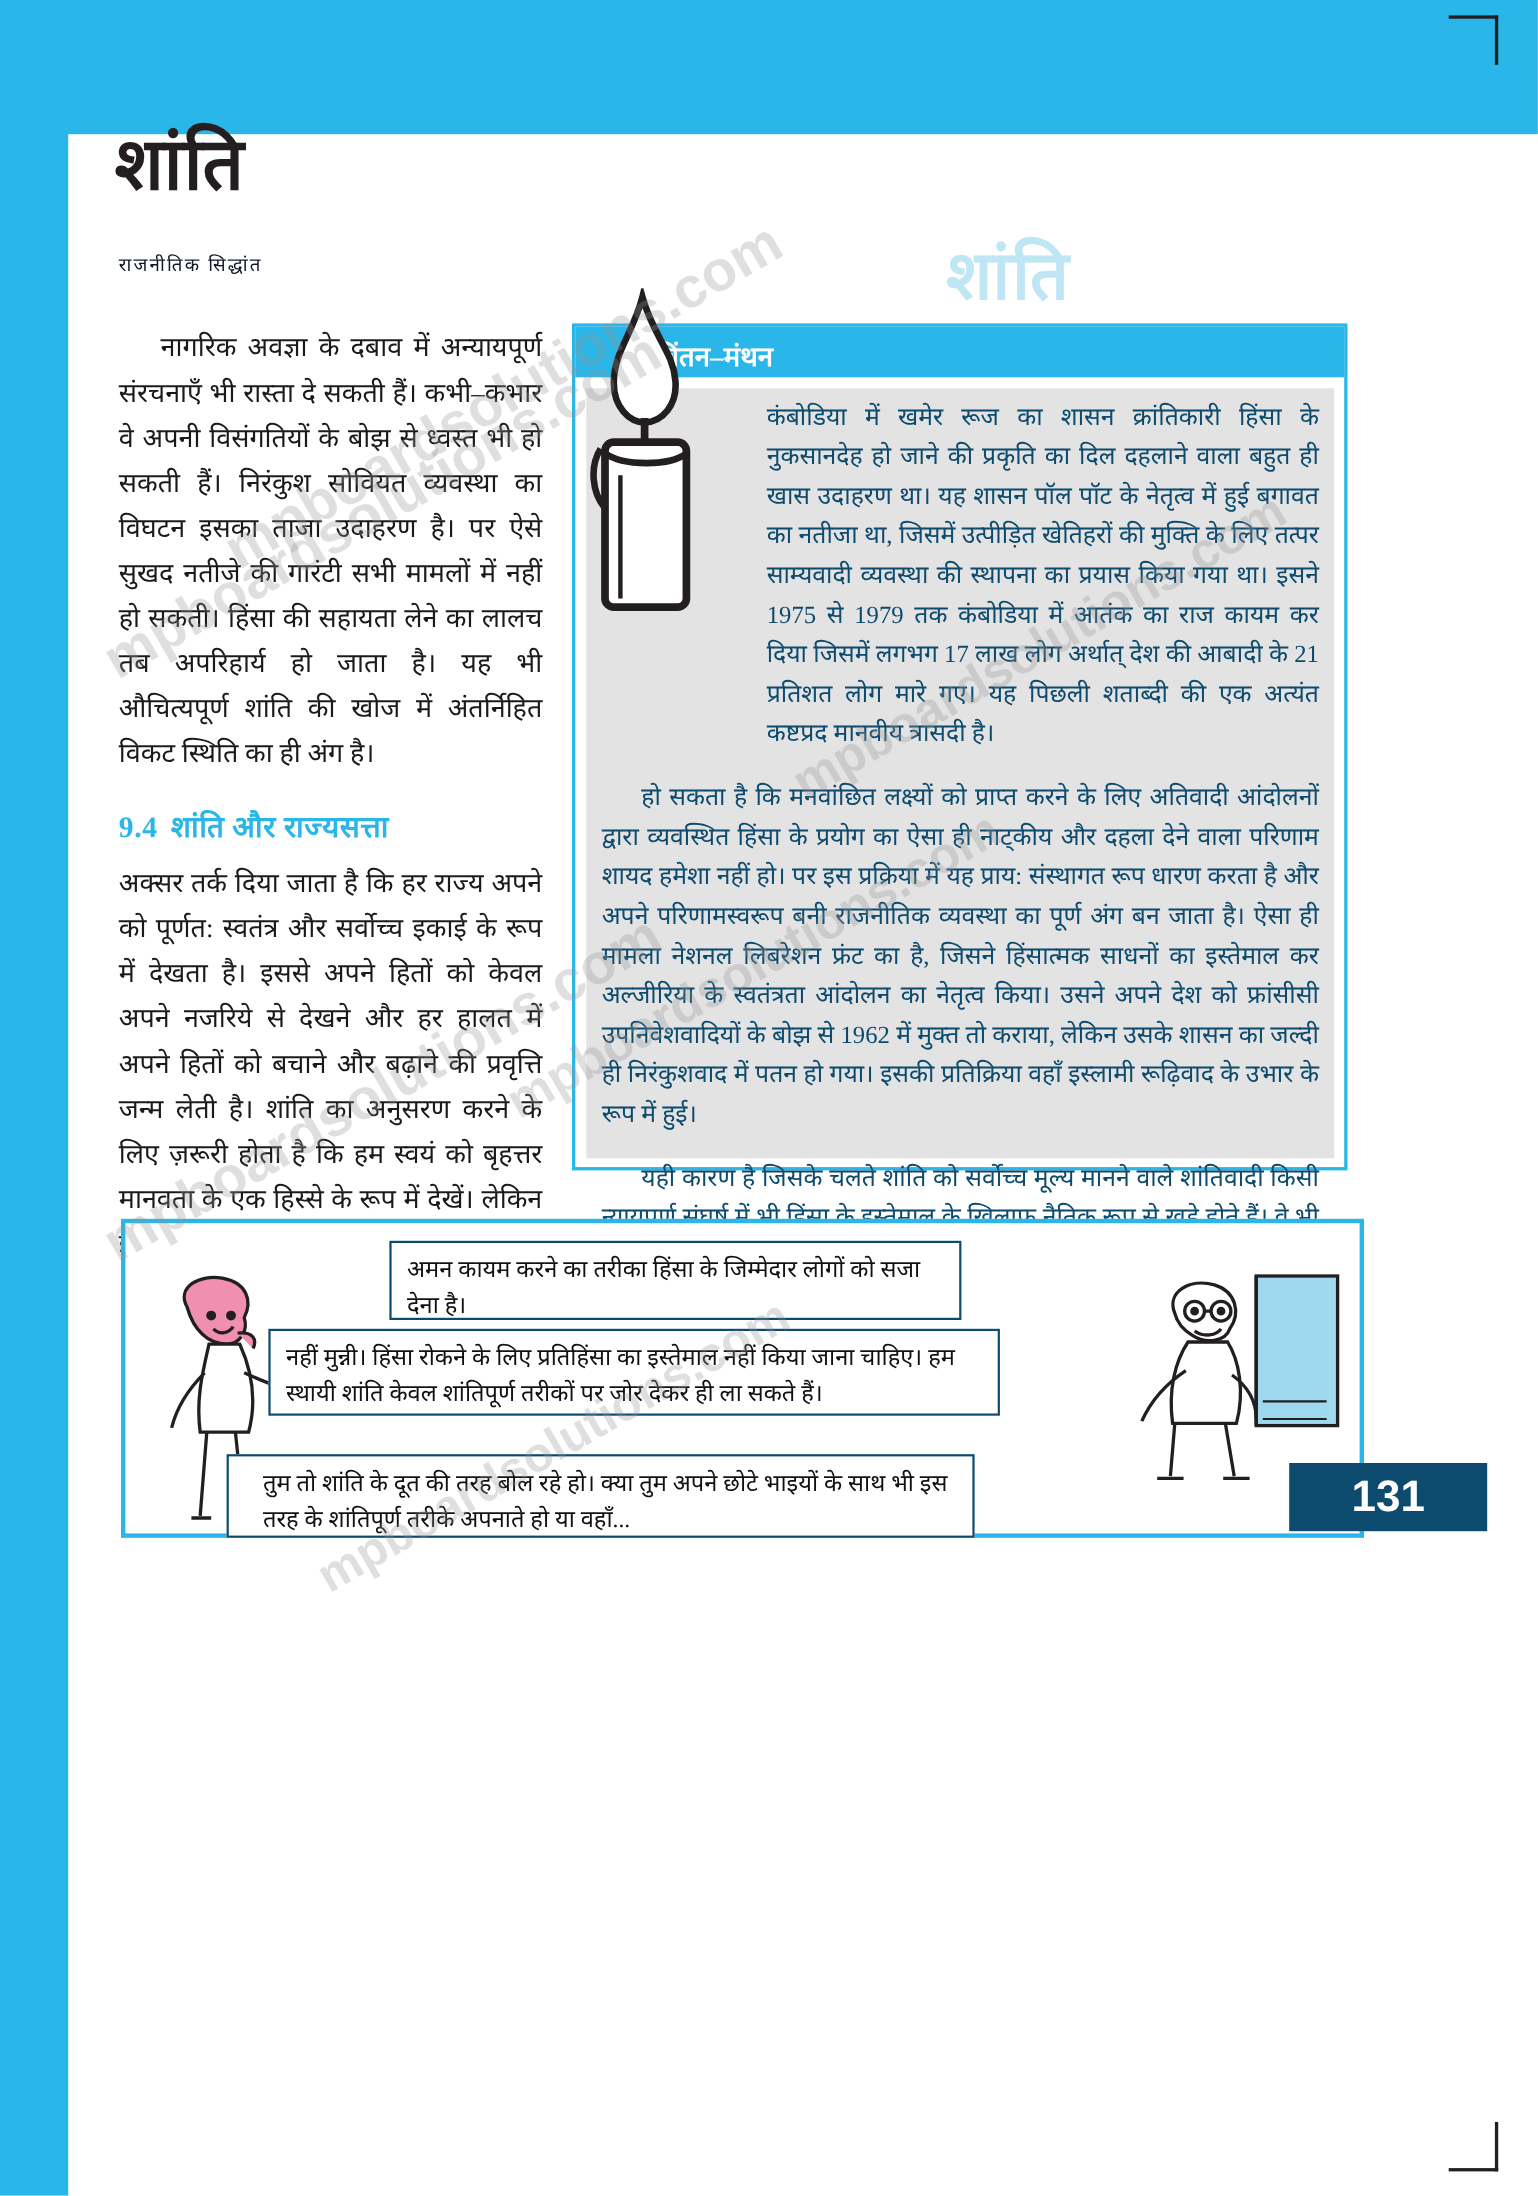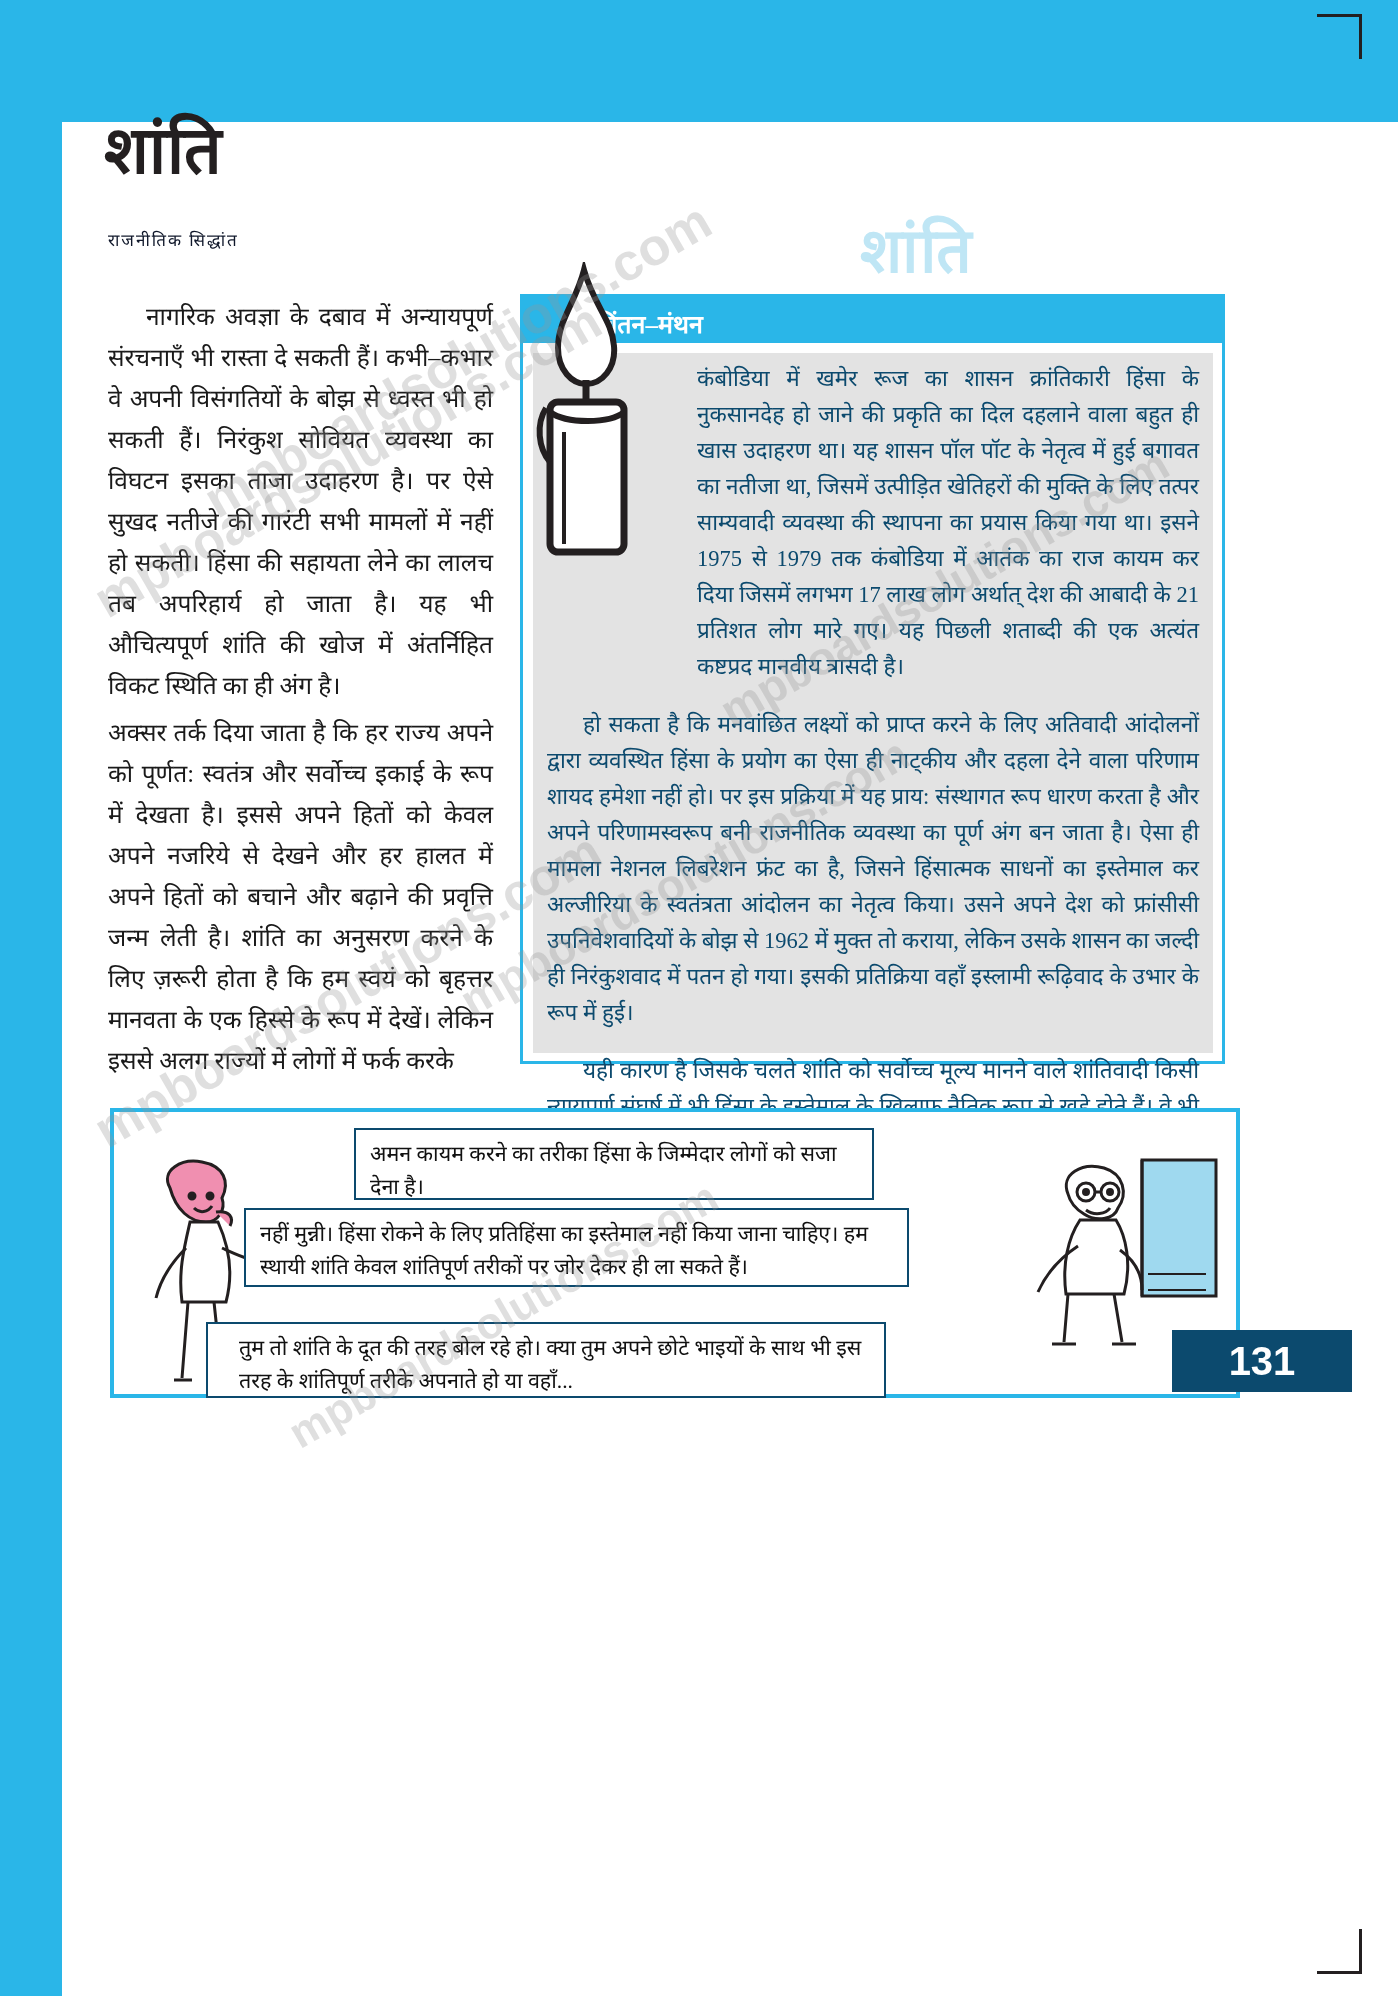--- a/index.html
+++ b/index.html
@@ -140,20 +140,23 @@
   <div class="left-band"></div>
   <div class="crop-tr"></div>
   <div class="crop-br"></div>
 
   <div class="hdr-ghost">शांति</div>
   <div class="hdr-title">शांति</div>
   <div class="hdr-sub">राजनीतिक सिद्धांत</div>
 
   <div class="col-left">
     <p class="indent">नागरिक अवज्ञा के दबाव में अन्यायपूर्ण संरचनाएँ भी रास्ता दे सकती हैं। कभी–कभार वे अपनी विसंगतियों के बोझ से ध्वस्त भी हो सकती हैं। निरंकुश सोवियत व्यवस्था का विघटन इसका ताजा उदाहरण है। पर ऐसे सुखद नतीजे की गारंटी सभी मामलों में नहीं हो सकती। हिंसा की सहायता लेने का लालच तब अपरिहार्य हो जाता है। यह भी औचित्यपूर्ण शांति की खोज में अंतर्निहित विकट स्थिति का ही अंग है।</p>
+    <div class="sec-head">
+      <span class="num">9.4</span><span>शांति और राज्यसत्ता</span>
+    </div>
     <p>अक्सर तर्क दिया जाता है कि हर राज्य अपने को पूर्णत: स्वतंत्र और सर्वोच्च इकाई के रूप में देखता है। इससे अपने हितों को केवल अपने नजरिये से देखने और हर हालत में अपने हितों को बचाने और बढ़ाने की प्रवृत्ति जन्म लेती है। शांति का अनुसरण करने के लिए ज़रूरी होता है कि हम स्वयं को बृहत्तर मानवता के एक हिस्से के रूप में देखें। लेकिन इससे अलग राज्यों में लोगों में फर्क करके</p>
   </div>
 
   <div class="box">
     <div class="box-hd">
       <span>चिंतन–मंथन</span>
     </div>
     <div class="box-body">
       <p class="p1">कंबोडिया में खमेर रूज का शासन क्रांतिकारी हिंसा के नुकसानदेह हो जाने की प्रकृति का दिल दहलाने वाला बहुत ही खास उदाहरण था। यह शासन पॉल पॉट के नेतृत्व में हुई बगावत का नतीजा था, जिसमें उत्पीड़ित खेतिहरों की मुक्ति के लिए तत्पर साम्यवादी व्यवस्था की स्थापना का प्रयास किया गया था। इसने 1975 से 1979 तक कंबोडिया में आतंक का राज कायम कर दिया जिसमें लगभग 17 लाख लोग अर्थात् देश की आबादी के 21 प्रतिशत लोग मारे गए। यह पिछली शताब्दी की एक अत्यंत कष्टप्रद मानवीय त्रासदी है।</p>
       <p class="indent">हो सकता है कि मनवांछित लक्ष्यों को प्राप्त करने के लिए अतिवादी आंदोलनों द्वारा व्यवस्थित हिंसा के प्रयोग का ऐसा ही नाट्कीय और दहला देने वाला परिणाम शायद हमेशा नहीं हो। पर इस प्रक्रिया में यह प्राय: संस्थागत रूप धारण करता है और अपने परिणामस्वरूप बनी राजनीतिक व्यवस्था का पूर्ण अंग बन जाता है। ऐसा ही मामला नेशनल लिबरेशन फ्रंट का है, जिसने हिंसात्मक साधनों का इस्तेमाल कर अल्जीरिया के स्वतंत्रता आंदोलन का नेतृत्व किया। उसने अपने देश को फ्रांसीसी उपनिवेशवादियों के बोझ से 1962 में मुक्त तो कराया, लेकिन उसके शासन का जल्दी ही निरंकुशवाद में पतन हो गया। इसकी प्रतिक्रिया वहाँ इस्लामी रूढ़िवाद के उभार के रूप में हुई।</p>

